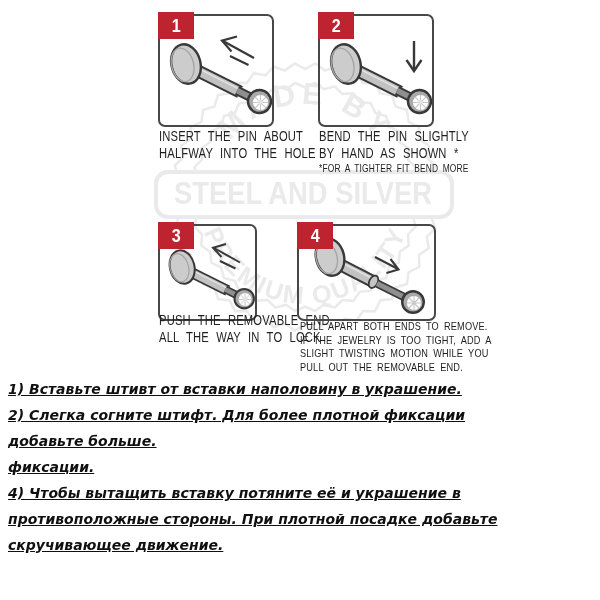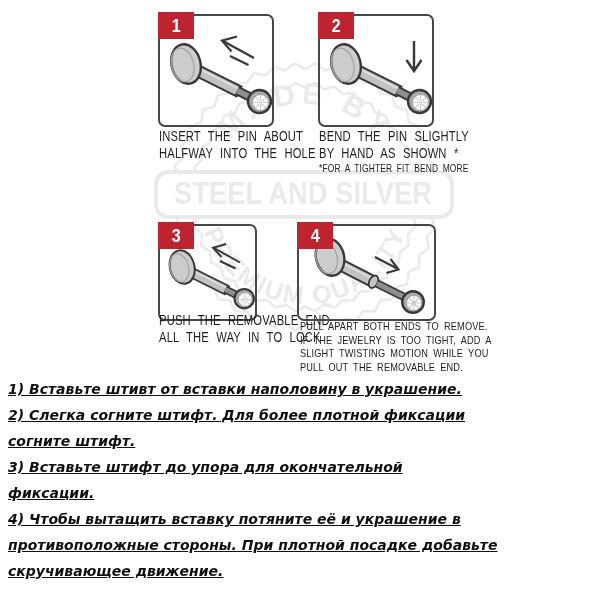--- a/index.html
+++ b/index.html
@@ -147,21 +147,20 @@
   <div class="caption small" style="left:300px;top:320px">
     <div class="cap-line">PULL APART BOTH ENDS TO REMOVE.</div>
     <div class="cap-line">IF THE JEWELRY IS TOO TIGHT, ADD A</div>
     <div class="cap-line">SLIGHT TWISTING MOTION WHILE YOU</div>
     <div class="cap-line">PULL OUT THE REMOVABLE END.</div>
   </div>
 
   <div class="ru">
     <div class="ru-line">1) Вставьте штивт от вставки наполовину в украшение.</div>
     <div class="ru-line">2) Слегка согните штифт. Для более плотной фиксации</div>
-    <div class="ru-line">согните штифт.</div>
-    <div class="ru-line">3) Вставьте штифт до упора для окончательной</div>
+    <div class="ru-line">добавьте больше.</div>
     <div class="ru-line">фиксации.</div>
     <div class="ru-line">4) Чтобы вытащить вставку потяните её и украшение в</div>
     <div class="ru-line">противоположные стороны. При плотной посадке добавьте</div>
     <div class="ru-line">скручивающее движение.</div>
   </div>
 
 </div>
 
 </body></html>

